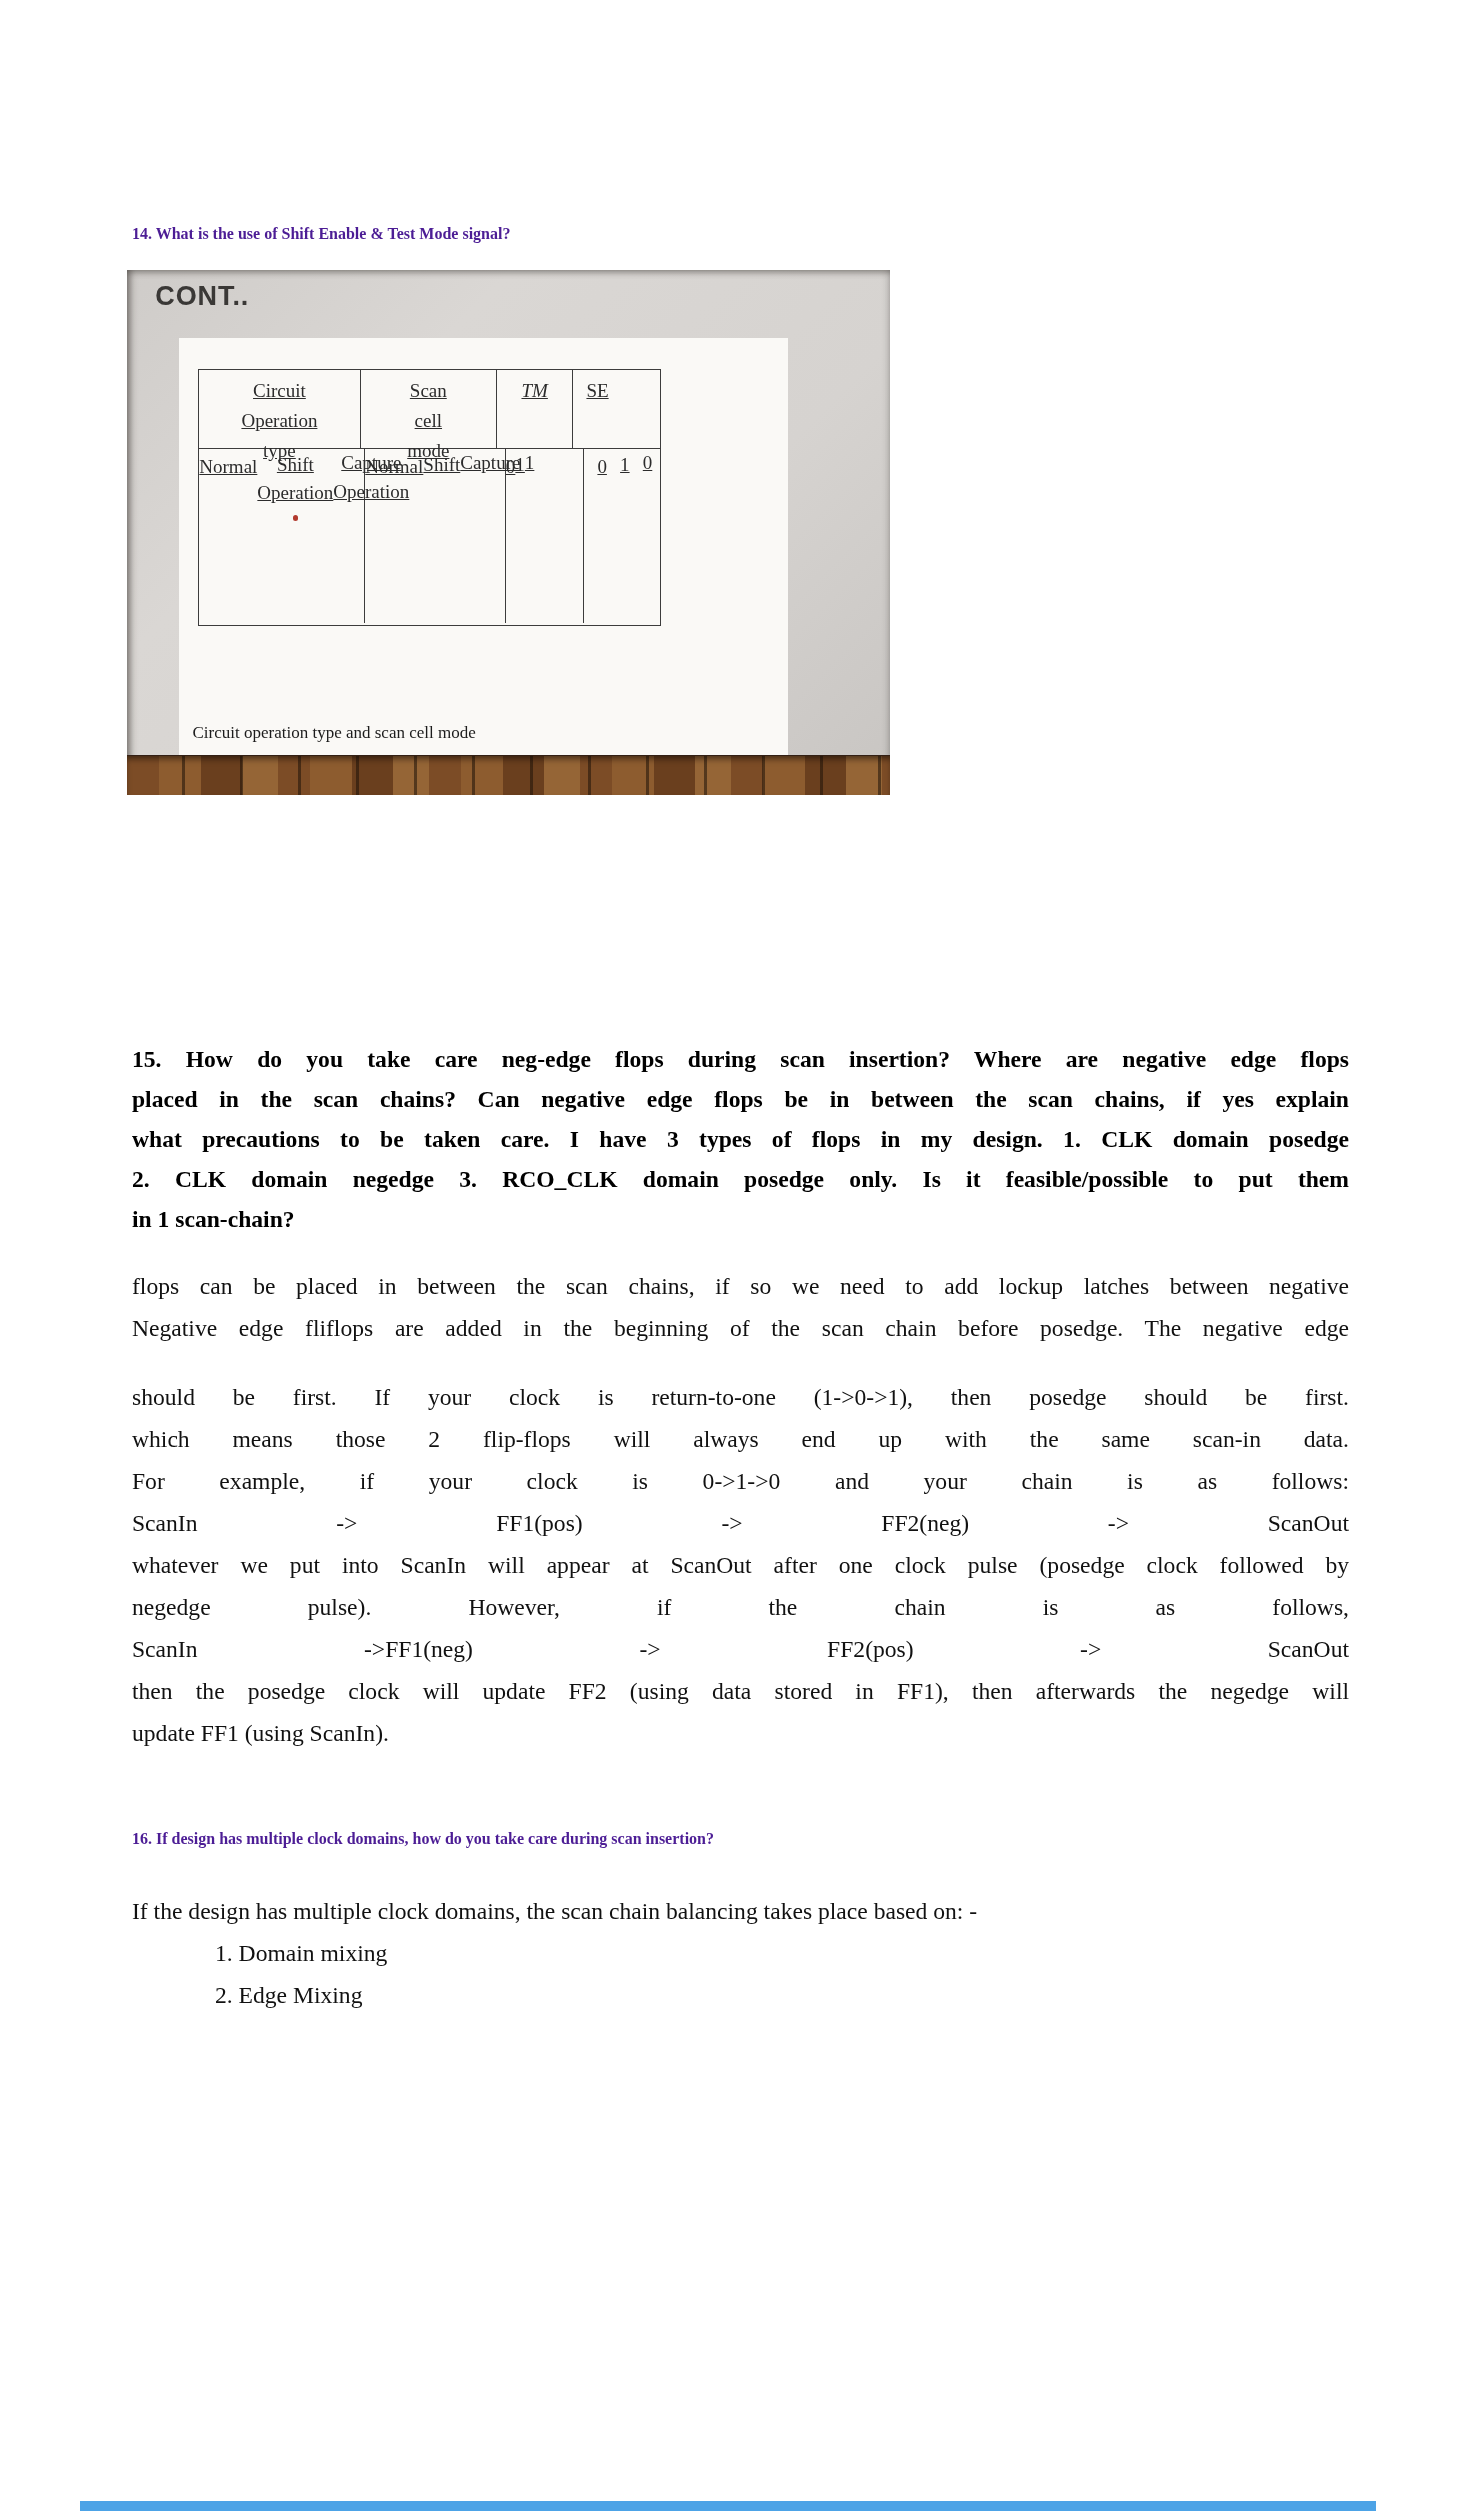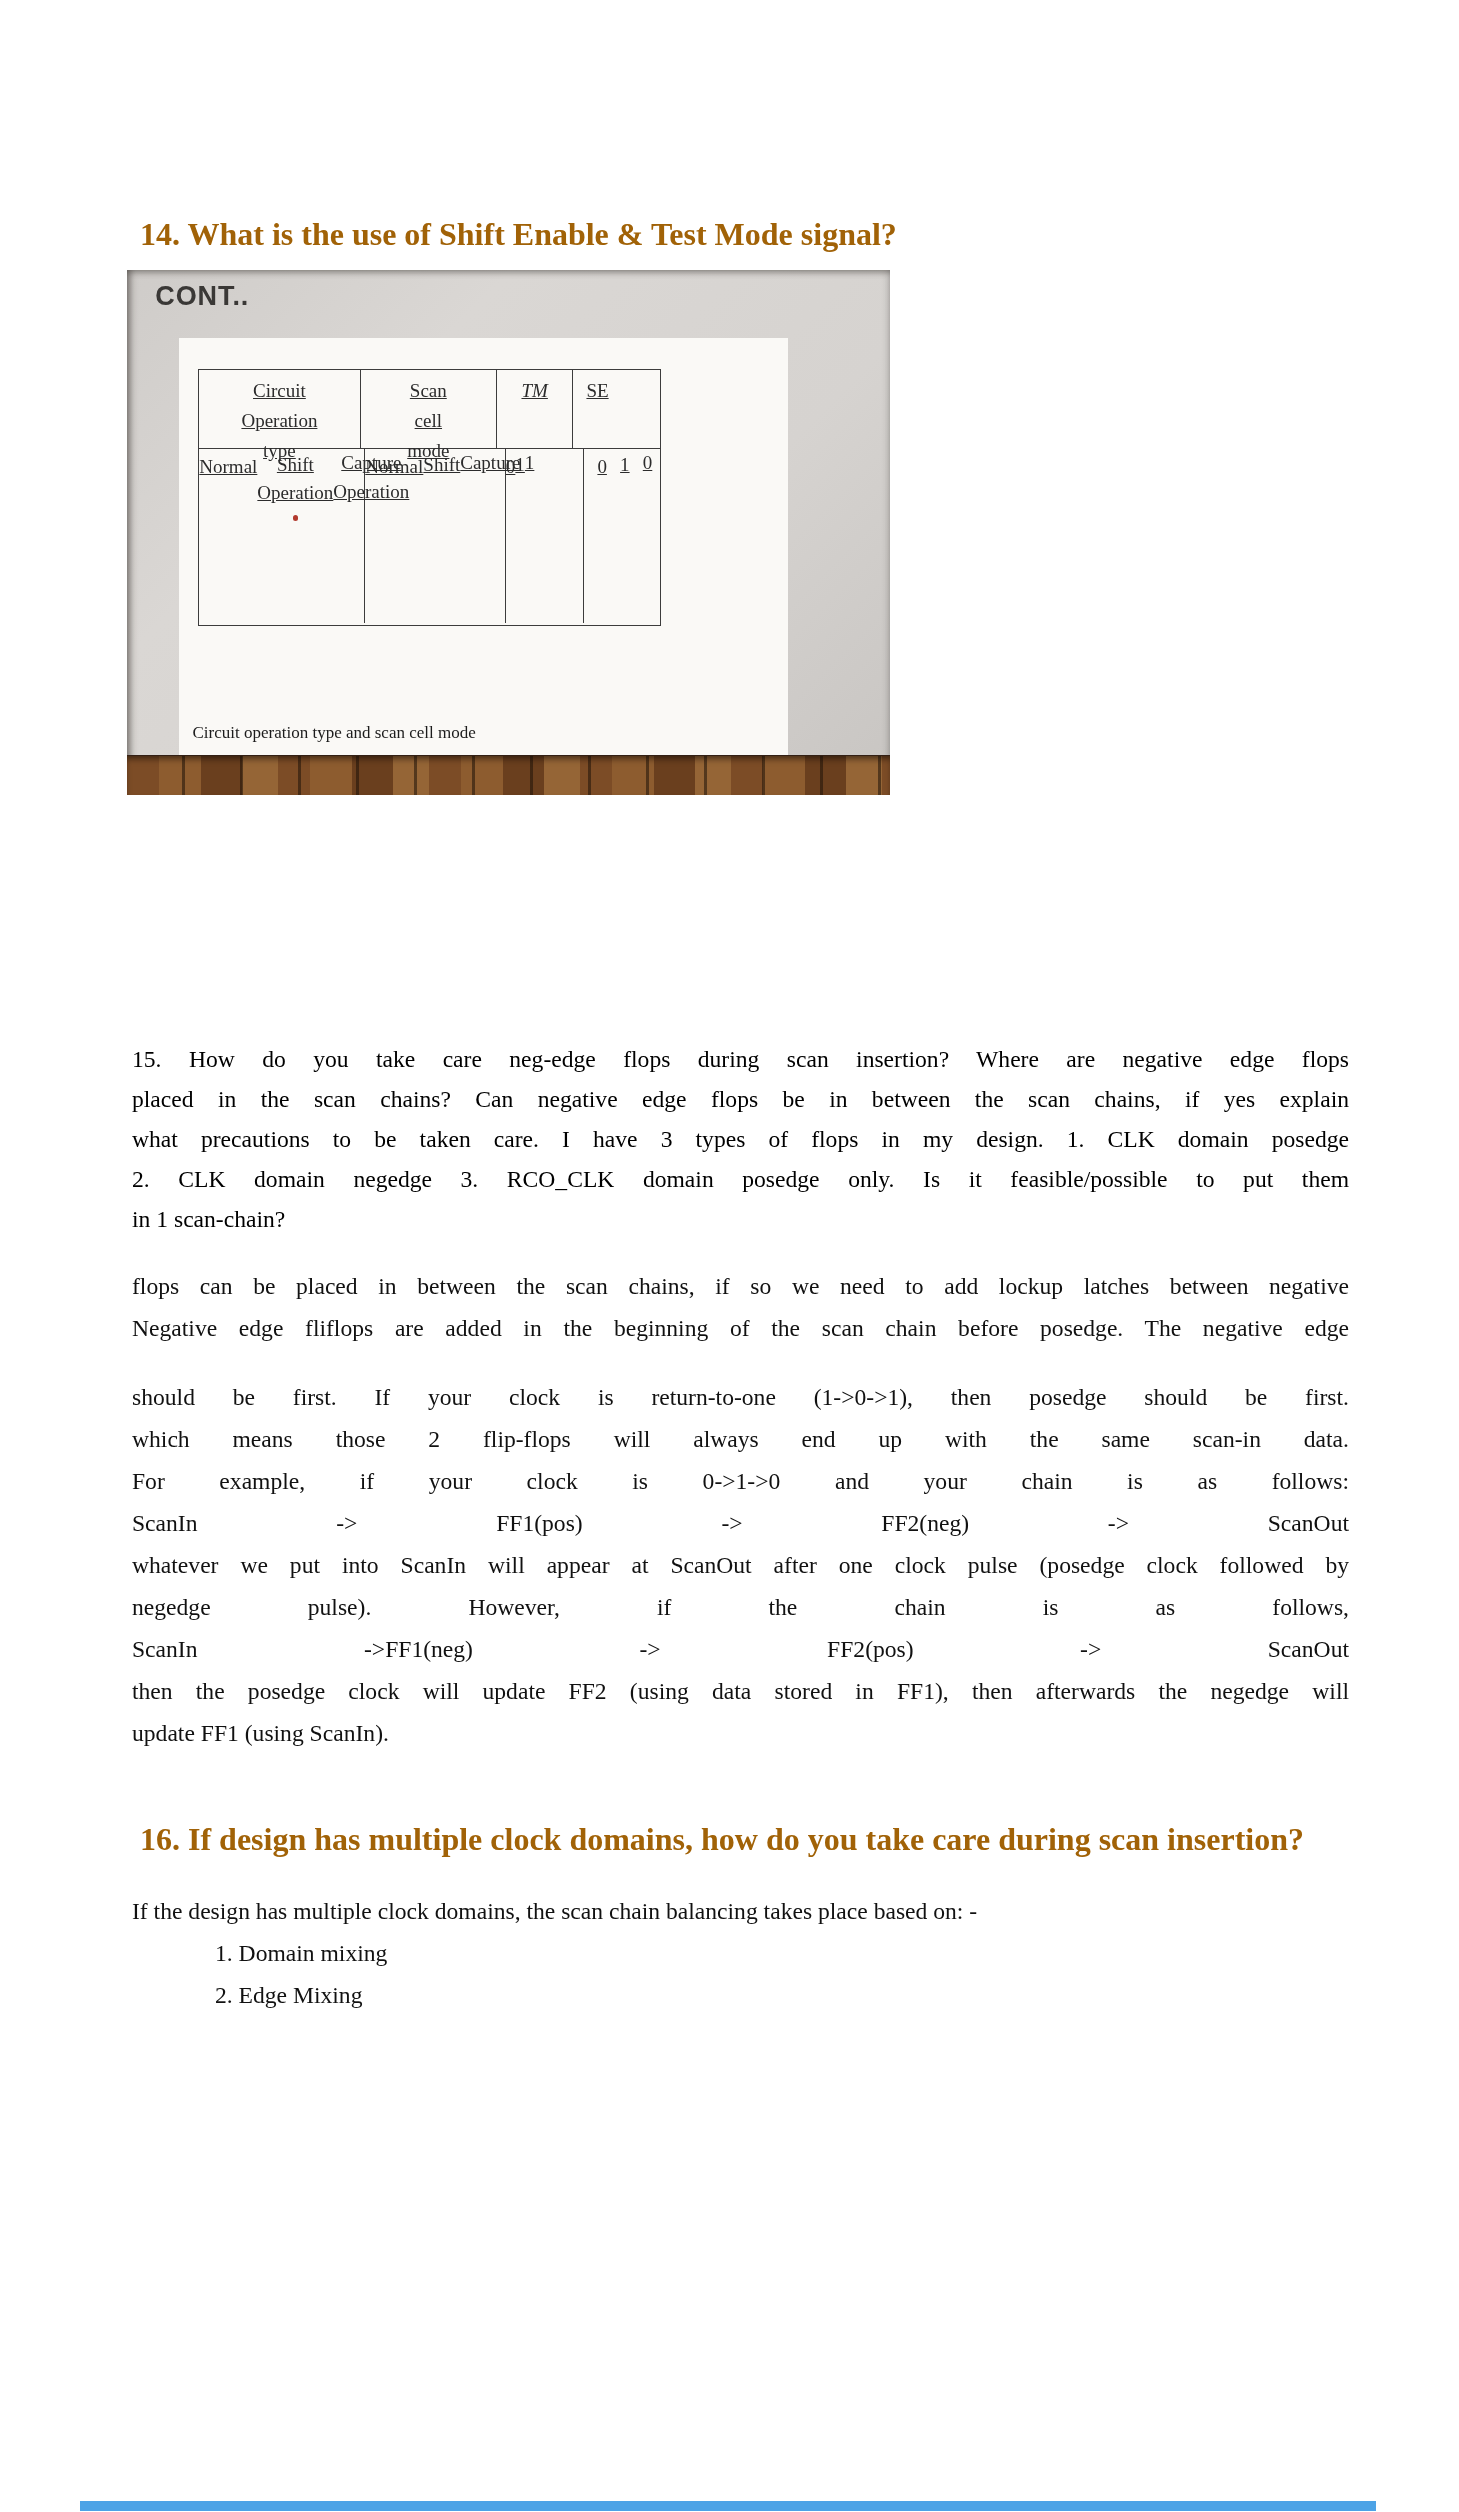--- a/index.html
+++ b/index.html
@@ -1,26 +1,26 @@
 <!DOCTYPE html>
 <html style="font-size:15px"><head>
 <meta charset="utf-8">
 <style>
   html,body{margin:0;padding:0;}
   body{width:1460px;height:2512px;background:#ffffff;font-family:"Liberation Serif",serif;color:#111;}
   .page{position:relative;width:1460px;height:2512px;overflow:hidden;background:#ffffff;}
   .content{padding:0 111px 0 132px;}
 
   
-  .heading{font-weight:bold;font-size:32px;line-height:42px;margin:8px;color:#a16207;}
+  .heading{font-weight:bold;font-size:16px;line-height:42px;margin:0;color:#4c1d95;}
   .h14{margin-top:213px;}
   .block{font-size:23.6px;line-height:42px;}
   .jline{text-align:justify;text-align-last:justify;}
   .jlast{text-align:left;text-align-last:left;}
-  .q15{margin-top:244px;font-weight:normal;color:#000;line-height:40px;}
+  .q15{margin-top:244px;font-weight:bold;color:#000;line-height:40px;}
   .para1{margin-top:26.4px;}
   .para2{margin-top:26.4px;}
   .h16{margin-top:64px;}
   .intro{margin-top:30px;}
   .anslist{margin-top:0;padding-left:83px;}
 
   
   .slide{position:relative;margin-top:15px;margin-left:-4.7px;width:763px;height:525px;
     background:linear-gradient(135deg,#cfccc9 0%,#dad7d4 30%,#d6d3d0 65%,#c8c5c2 100%);
     box-shadow:inset 6.6px 0 6.6px -2.8px rgba(55,50,45,.5),

